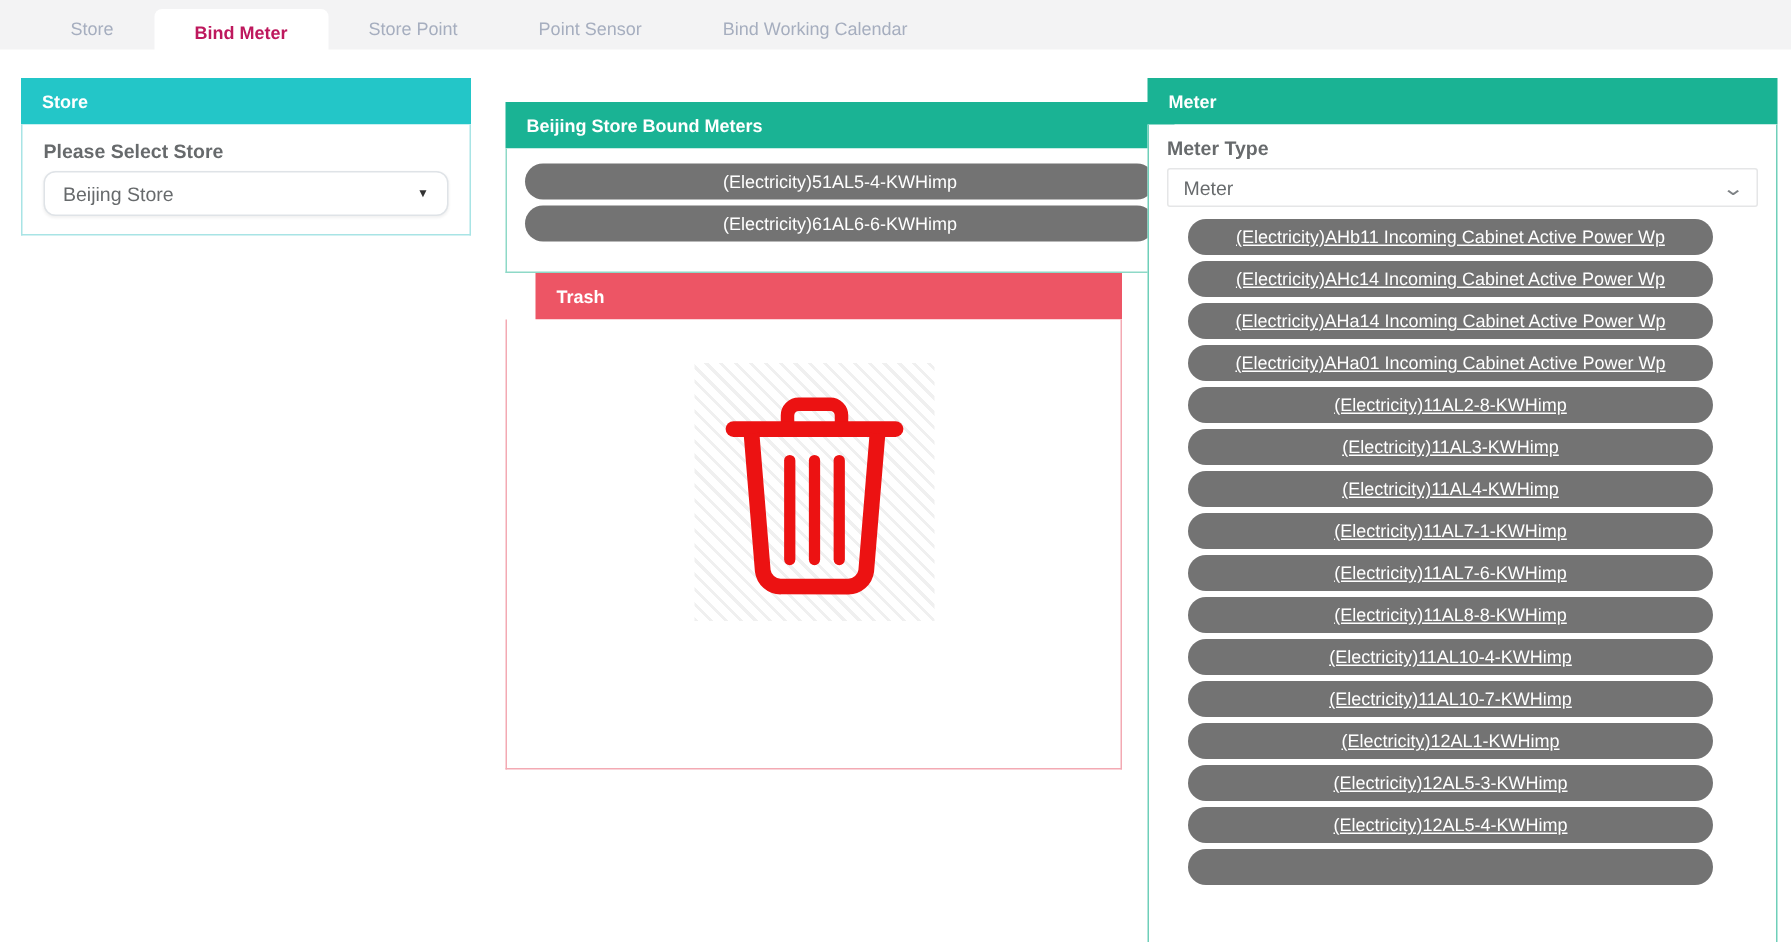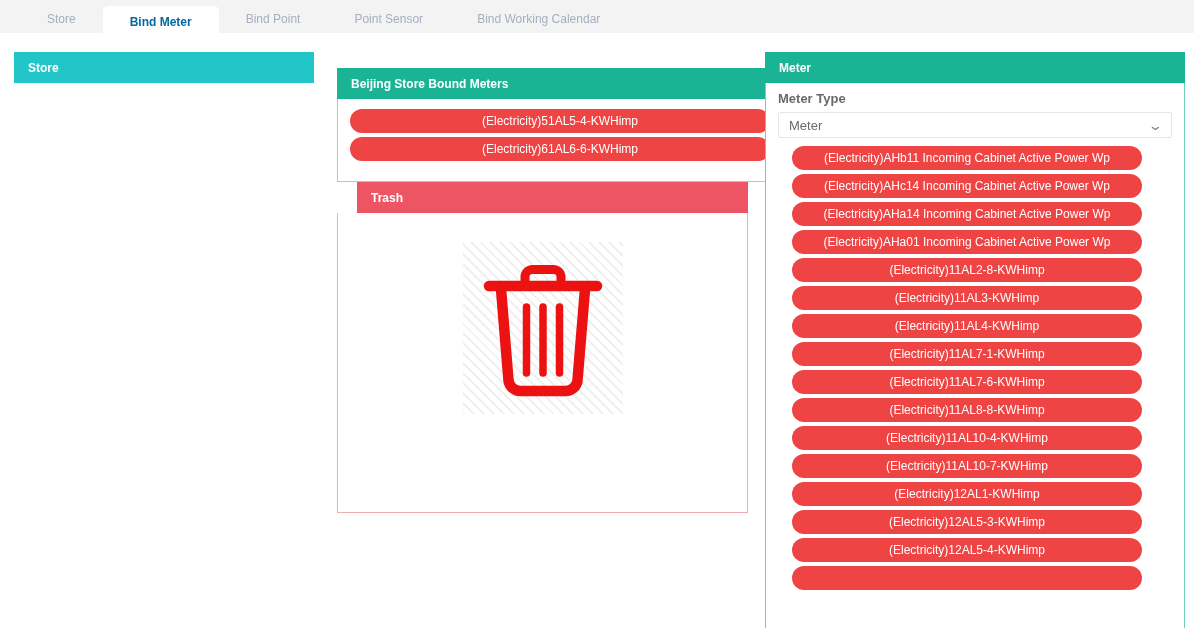--- a/index.html
+++ b/index.html
@@ -16,21 +16,21 @@
   .tabbar { position: relative; height: 33px; background: #f3f3f4; }
   .tabs { position: absolute; top: 0; left: 20px; display: flex; }
   .tab {
     height: 38px; padding: 0 27px;
     display: flex; align-items: center;
     font-size: 12px; color: #a6aebf; cursor: pointer; white-space: nowrap;
   }
   .tab.active {
     margin-top: 6px; height: 32px;
     background: #ffffff; border-radius: 5px 5px 0 0;
-    color: #0369a1; font-weight: bold; justify-content: flex-end;
+    color: #be185d; font-weight: bold; justify-content: flex-end;
   }
 
   
   .panel { position: absolute; }
   .panel-header {
     height: 31px; display: flex; align-items: center;
     padding: 0 14px; color: #ffffff; font-size: 12px; font-weight: bold;
   }
   .panel-body { background: #ffffff; border: 1px solid #cccccc; border-top: none; }
 
@@ -74,58 +74,65 @@
   .meter-select {
     margin-top: 6px; height: 26px;
     border: 1px solid #e5e6e7; border-radius: 2px;
     display: flex; align-items: center; justify-content: space-between;
     padding: 0 10px; font-size: 13px; color: #676a6c; cursor: pointer; background:#fff;
   }
   .chevron-down { color: #7d8184; font-size: 13px; line-height: 1; transform: scaleX(1.4); }
   .pill-list { margin-top: 8px; }
   .pill {
     height: 24px; margin: 0 0 4px; border-radius: 12px;
-    background: #ef4444; color: #ffffff; font-size: 12px;
+    background: #737373; color: #ffffff; font-size: 12px;
     display: flex; align-items: center; justify-content: center;
     cursor: move; white-space: nowrap; overflow: hidden;
   }
-  #meter-panel .pill { margin-left: 14px; margin-right: 30px; }
+  #meter-panel .pill { margin-left: 14px; margin-right: 30px; text-decoration: underline; }
 </style>
 </head>
 <body>
 
 <div class="tabbar">
   <div class="tabs">
 
       <div class="tab">
         <span>Store</span>
       </div>
 
       <div class="tab active">
         <span>Bind Meter</span>
       </div>
 
       <div class="tab">
-        <span>Bind Point</span>
+        <span>Store Point</span>
       </div>
 
       <div class="tab">
         <span>Point Sensor</span>
       </div>
 
       <div class="tab">
         <span>Bind Working Calendar</span>
       </div>
 
     </div>
 </div>
 
 <div class="panel" id="store-panel">
   <div class="panel-header">
     <span>Store</span>
+  </div>
+  <div class="panel-body">
+    <div class="field-label">Please Select Store</div>
+    <div class="store-select">
+      <span>Beijing Store</span>
+      <span class="caret-down">▼</span>
+    </div>
   </div>
 </div>
 
 <div class="panel" id="bound-panel">
   <div class="panel-header">
     <span>Beijing Store Bound Meters</span>
   </div>
   <div class="panel-body">
 
       <div class="pill">

